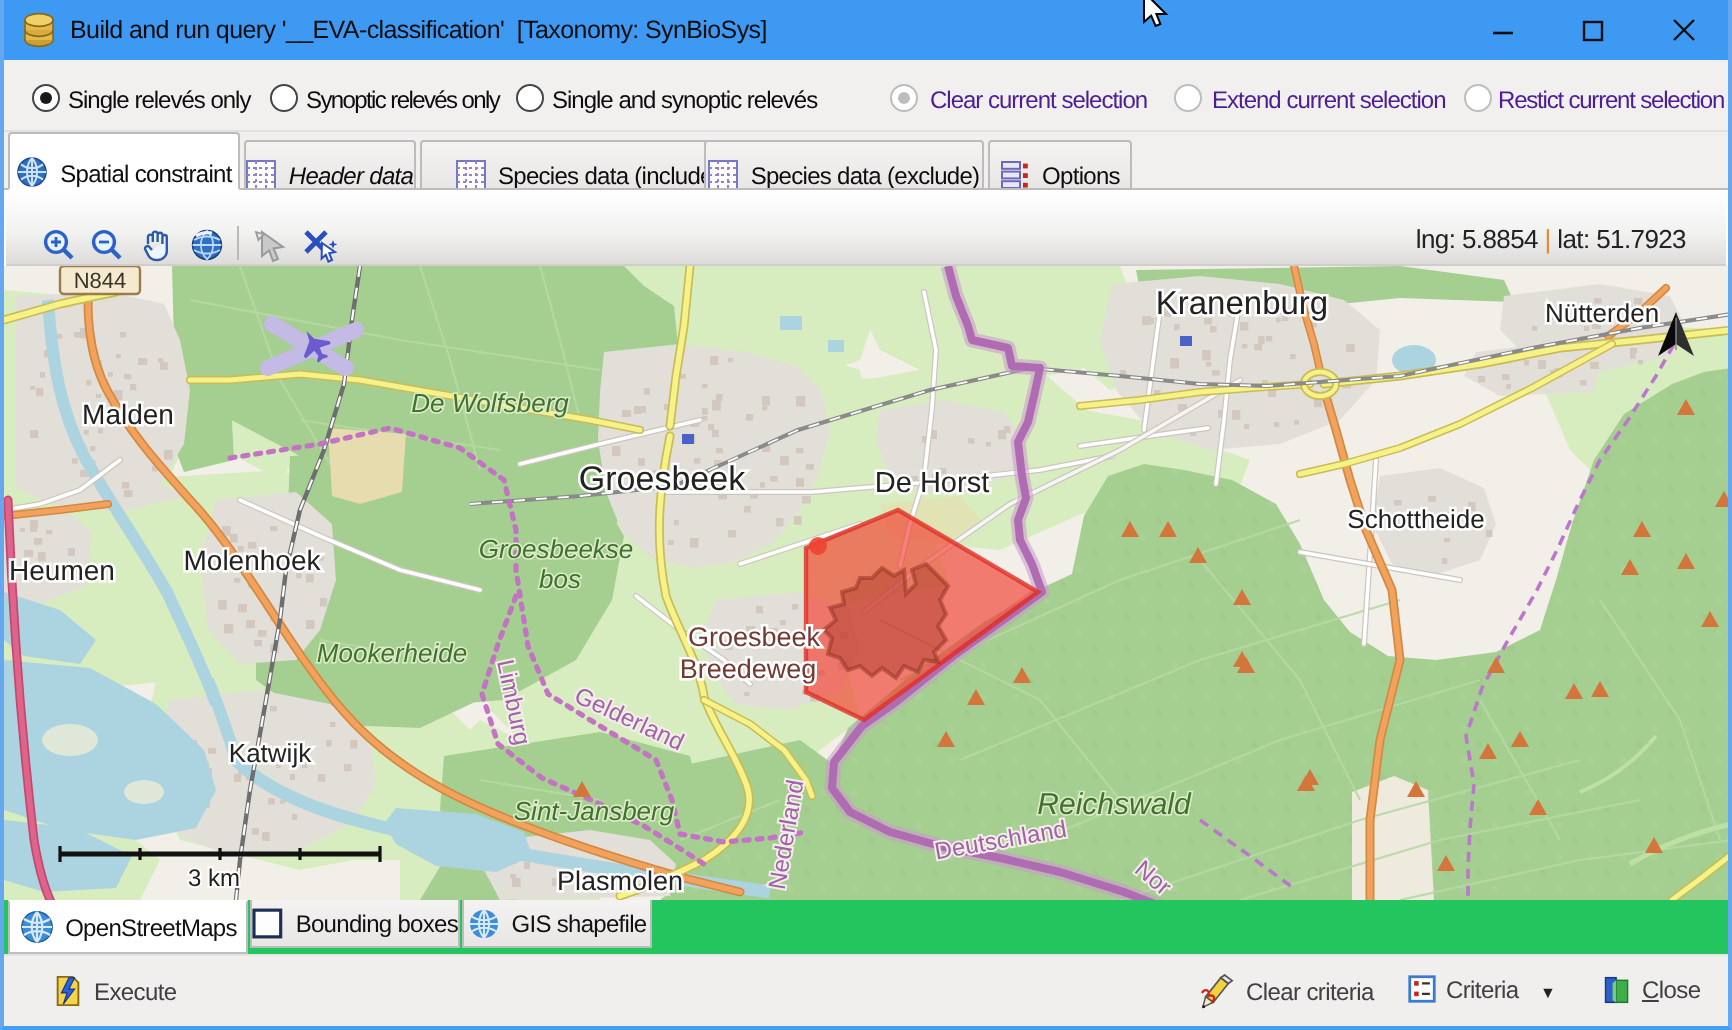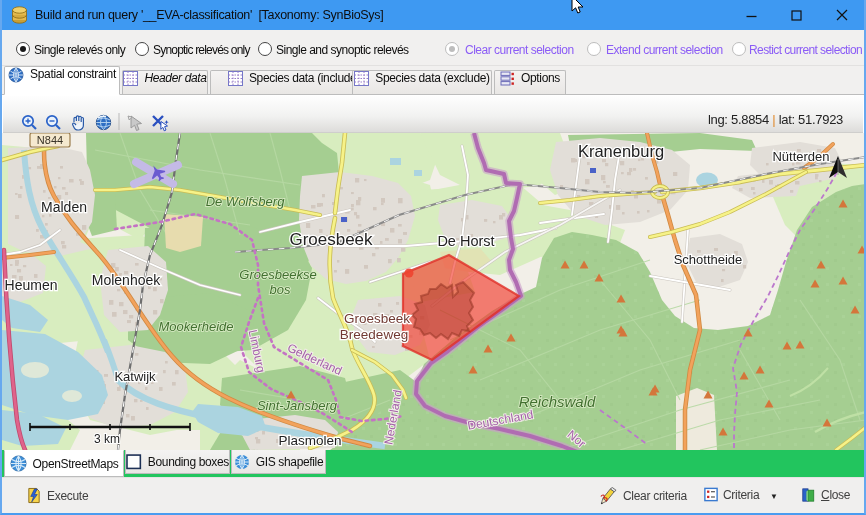--- a/index.html
+++ b/index.html
@@ -17,26 +17,26 @@
   color:#111; font-size:15px; }
 .radiorow { position:absolute; left:0; top:30px; width:862px; height:36px; background:#f1f0ef;
   border-bottom:1px solid #e2e1e0;}
 .radio { position:absolute; top:12px; width:14px; height:14px; border-radius:50%; background:#fff;
   border:1.2px solid #454545; }
 .radio.sel::after { content:""; position:absolute; left:2.6px; top:2.6px; width:6.5px; height:6.5px;
   border-radius:50%; background:#191919; }
 .radio.dis { border-color:#bdbdbd; }
 .radio.dis.sel::after { background:#bdbdbd; }
 .rlab { position:absolute; top:13px; font-size:12px; letter-spacing:-0.5px; color:#0d0d0d; white-space:nowrap; }
-.rlab.dis { color:#8b5cf6; }
+.rlab.dis { color:#4c1d95; }
 .tabrow { position:absolute; left:0; top:66px; width:862px; height:29px; background:#f1f0ef; }
 .tabrow::after { content:""; position:absolute; left:0; bottom:0; width:862px; height:1px; background:#bcbcbc; }
 .tab { position:absolute; bottom:0; height:25px; background:linear-gradient(#f4f3f2,#e8e6e4);
   border:1px solid #bcbcbc; border-bottom:none; border-radius:2px 2px 0 0;
-  display:flex; align-items:flex-start; justify-content:center; font-size:12px; letter-spacing:-0.35px;
+  display:flex; align-items:flex-end; justify-content:center; font-size:12px; letter-spacing:-0.35px;
   color:#0d0d0d; white-space:nowrap; }
 .tab.active { height:29px; background:#fff; z-index:3; border-bottom:1px solid #fff; }
 .tab svg, .tab .ticn { margin-right:6px; }
 .content { position:absolute; left:0; top:95px; width:862px; height:355px; background:#fff; }
 .toolbar { position:absolute; left:1px; top:1px; width:860px; height:37px;
   background:linear-gradient(#fefefe 0%, #f2f2f1 55%, #dddcda 100%);
   border-bottom:1px solid #cfcecc; }
 .toolbar svg { position:absolute; top:18px; }
 .lnglat { position:absolute; right:20px; top:16px; font-size:13px; letter-spacing:-0.3px; color:#222; }
 .lnglat b { color:#e08a2e; font-weight:normal; }

